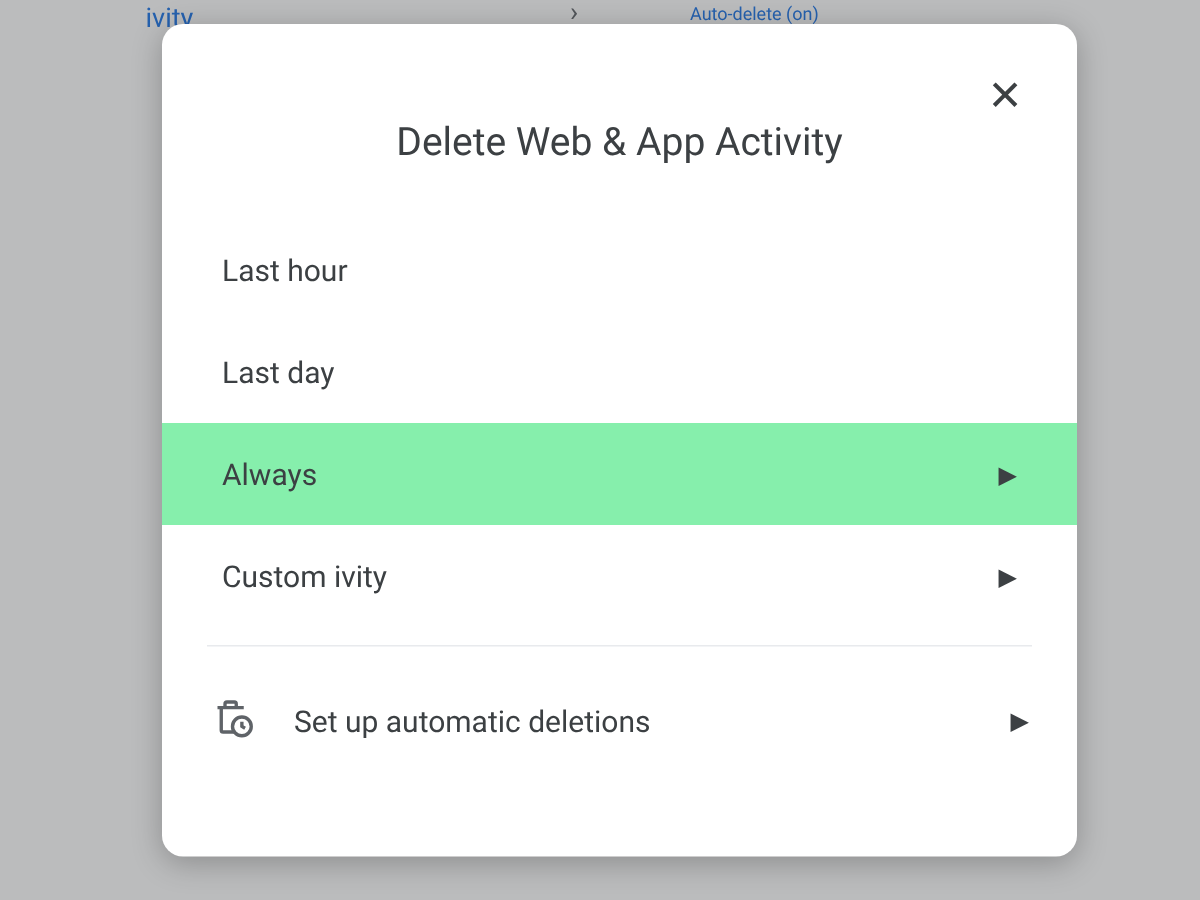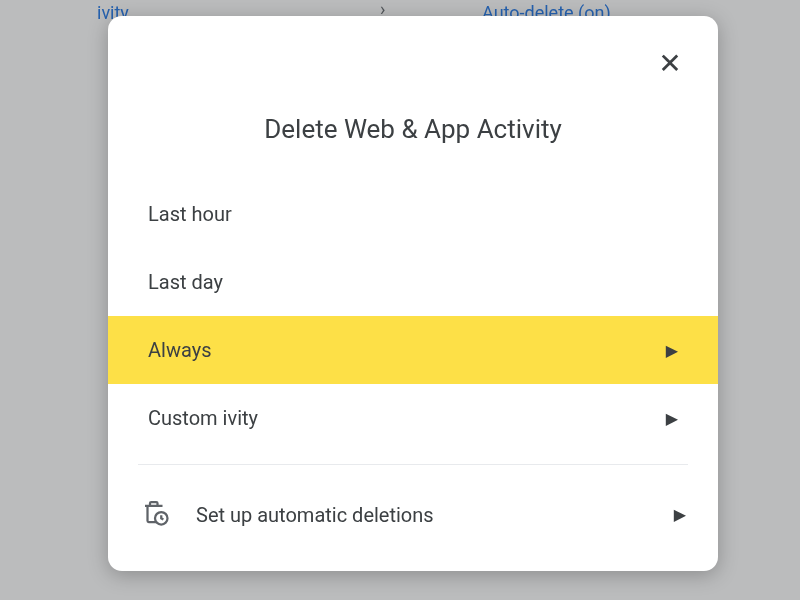--- a/index.html
+++ b/index.html
@@ -29,22 +29,21 @@
       left: 97px;
       color: #1a73e8;
       font-size: 18px;
     }
 
     .bg-text-right {
       position: absolute;
       top: 2px;
       left: 460px;
       color: #1a73e8;
-      font-size: 18px;
-      margin-left: 22px;
+      font-size: 12px;
     }
 
     .bg-chevron {
       position: absolute;
       top: -2px;
       left: 380px;
       color: #5f6368;
       font-size: 18px;
     }
 
@@ -87,21 +86,21 @@
       color: #3c4043;
       line-height: 1;
       font-weight: 400;
     }
 
     .modal-title {
       text-align: center;
       font-size: 26px;
       font-weight: 400;
       color: #3c4043;
-      margin-top: 78px;
+      margin-top: 44px;
       margin-bottom: 36px;
     }
 
     .option-list {
       display: flex;
       flex-direction: column;
     }
 
     .option-item {
       display: flex;
@@ -112,21 +111,21 @@
       font-size: 20px;
       color: #3c4043;
       border: none;
       background: none;
       text-align: left;
       width: 100%;
       font-family: inherit;
     }
 
     .option-item.highlighted {
-      background: #fde047;
+      background: #86efac;
     }
 
     .option-label {
       flex: 1;
     }
 
     .chevron {
       color: #3c4043;
       font-size: 16px;
     }

